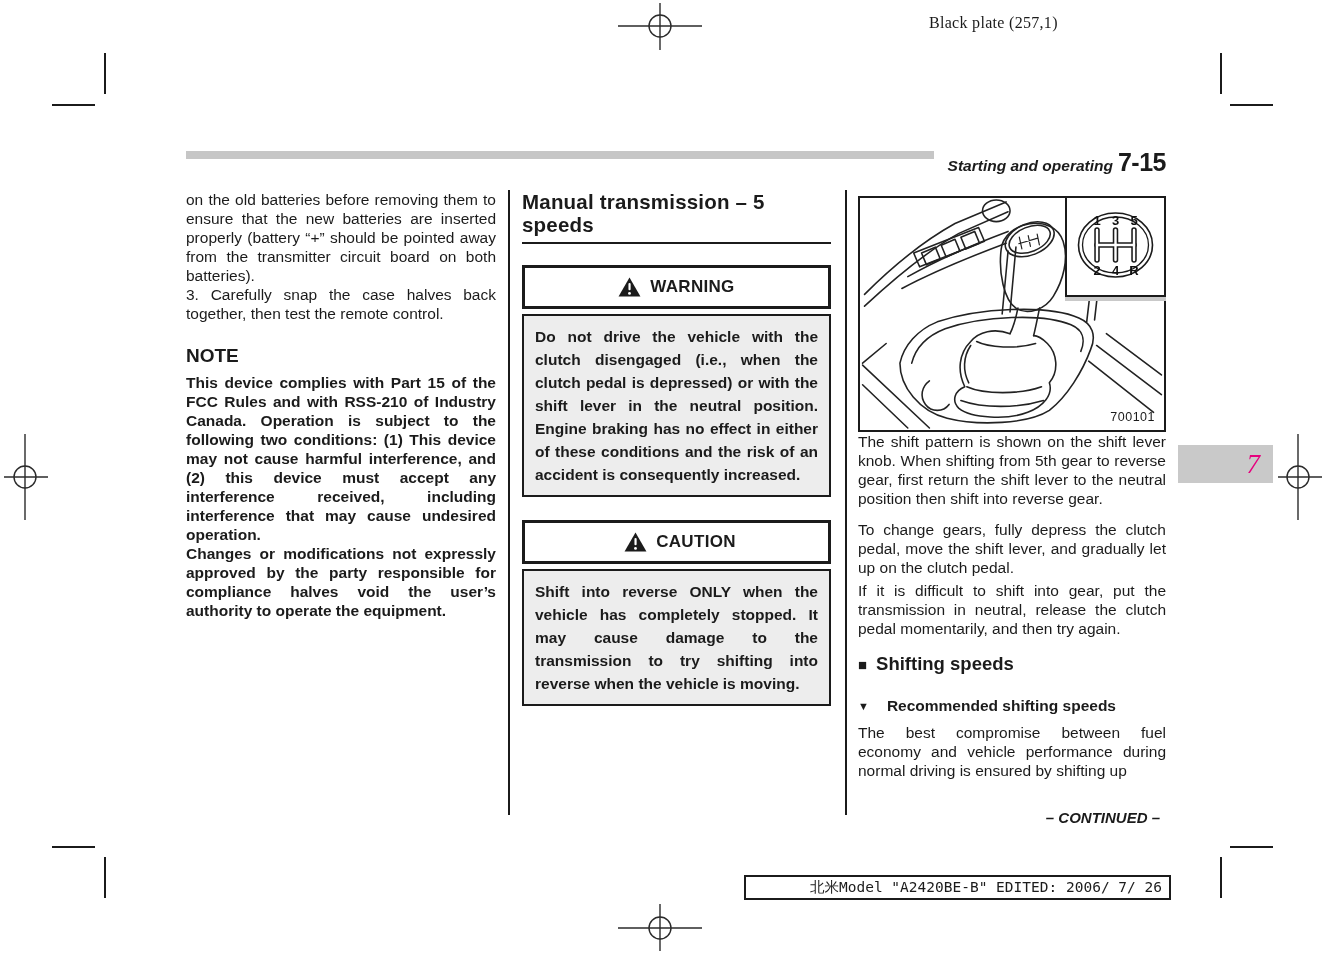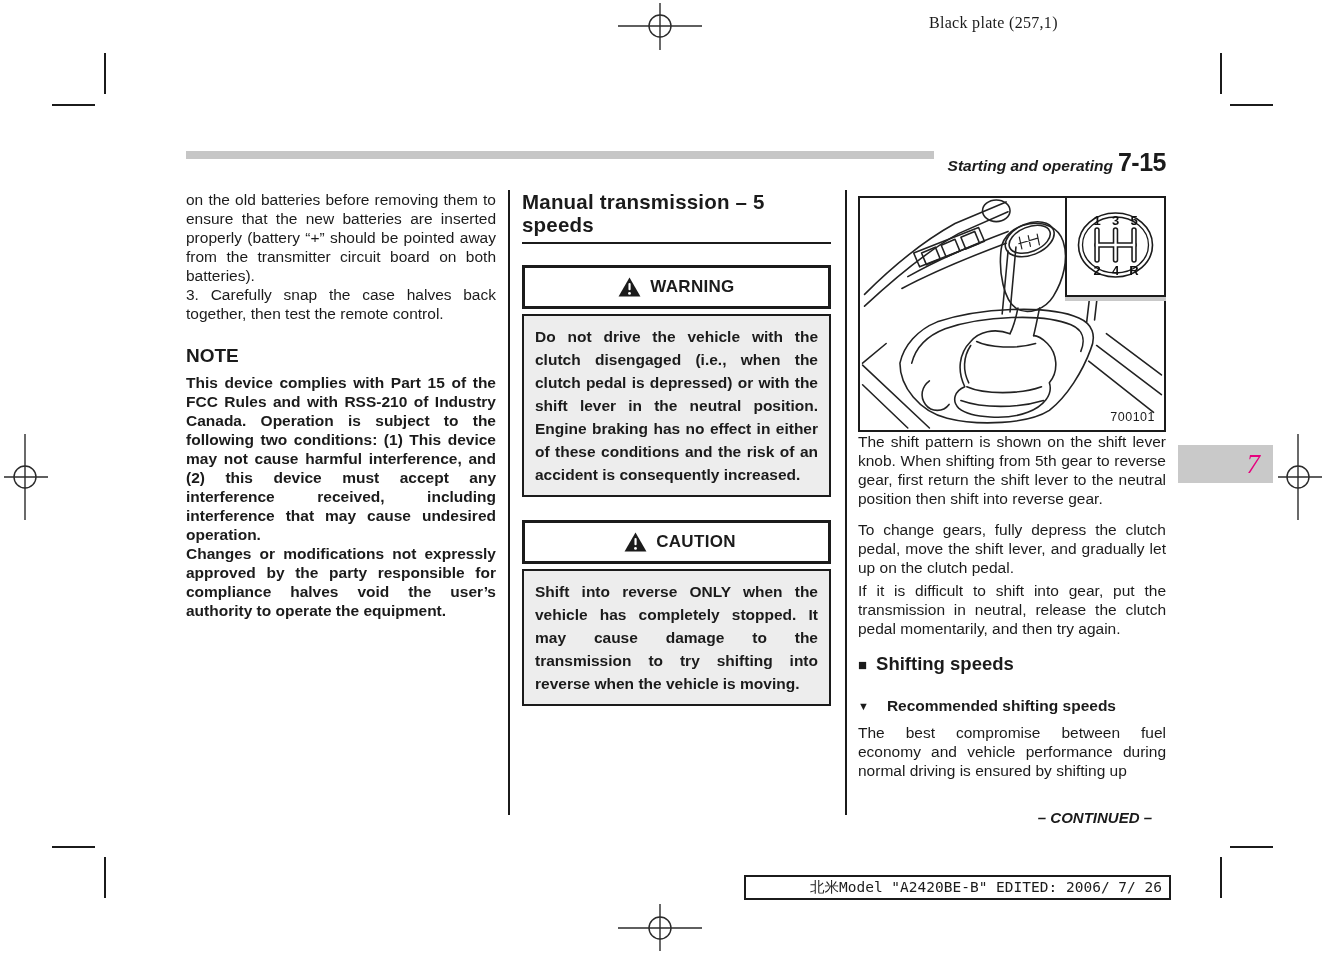--- a/index.html
+++ b/index.html
@@ -55,21 +55,21 @@
   .col-right .p2{margin-top:12px;}
   .col-right .p3{margin-top:4px;}
   .h2row{margin-top:15px;display:flex;align-items:center;gap:9px;}
   .h2row .sq{font-size:15px;line-height:1;}
   .h2row h2{margin:0;font-size:18.5px;font-weight:bold;}
   .h3row{margin-top:14px;display:flex;align-items:center;gap:10px;}
   .h3row .tri{font-size:11px;line-height:1;}
   .h3row h3{margin:8px;font-size:15.5px;font-weight:bold;}
   .p4{margin-top:9px;}
 
-  .continued{position:absolute;top:809px;right:175px;font-size:15px;font-weight:bold;font-style:italic;}
+  .continued{position:absolute;top:809px;right:167px;font-size:15px;font-weight:bold;font-style:italic;}
 
   .chapter-tab{position:absolute;left:1178px;top:445px;width:95px;height:38px;background:#c9c9c9;
                display:flex;align-items:center;justify-content:flex-end;padding-right:13px;box-sizing:border-box;}
   .chapter-tab .num{font-family:"Liberation Serif",serif;font-style:italic;font-size:27px;
                     color:#e6007e;line-height:1;}
 
   .footer-stamp{position:absolute;left:744px;top:875px;width:427px;height:25px;border:2px solid #1b1b1b;
                 box-sizing:border-box;font-family:"DejaVu Sans Mono",monospace;font-size:14.5px;
                 line-height:21px;text-align:right;padding-right:7px;}
 </style>

